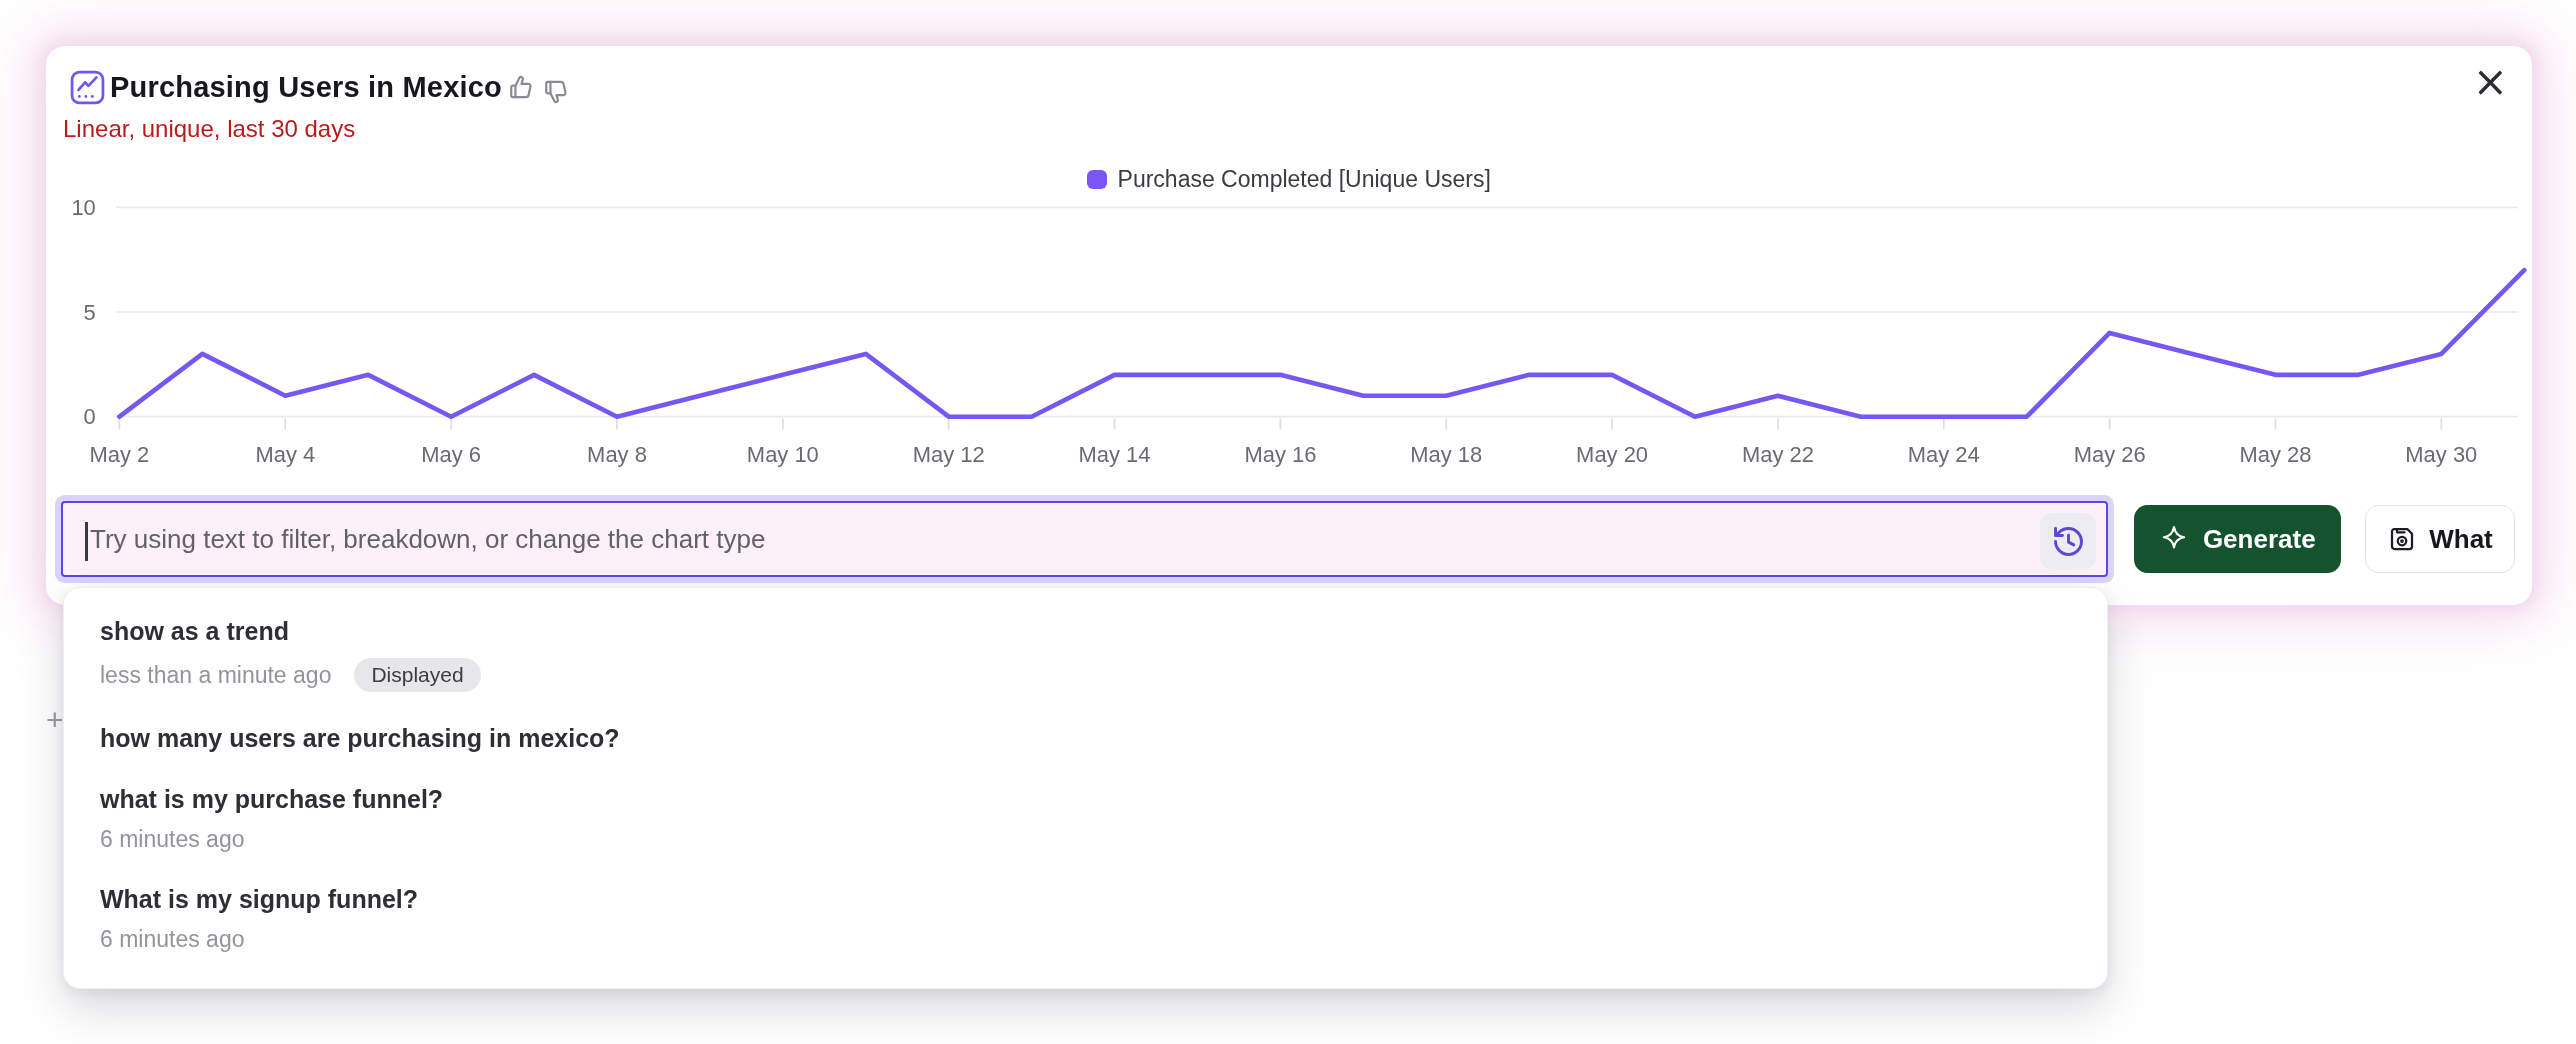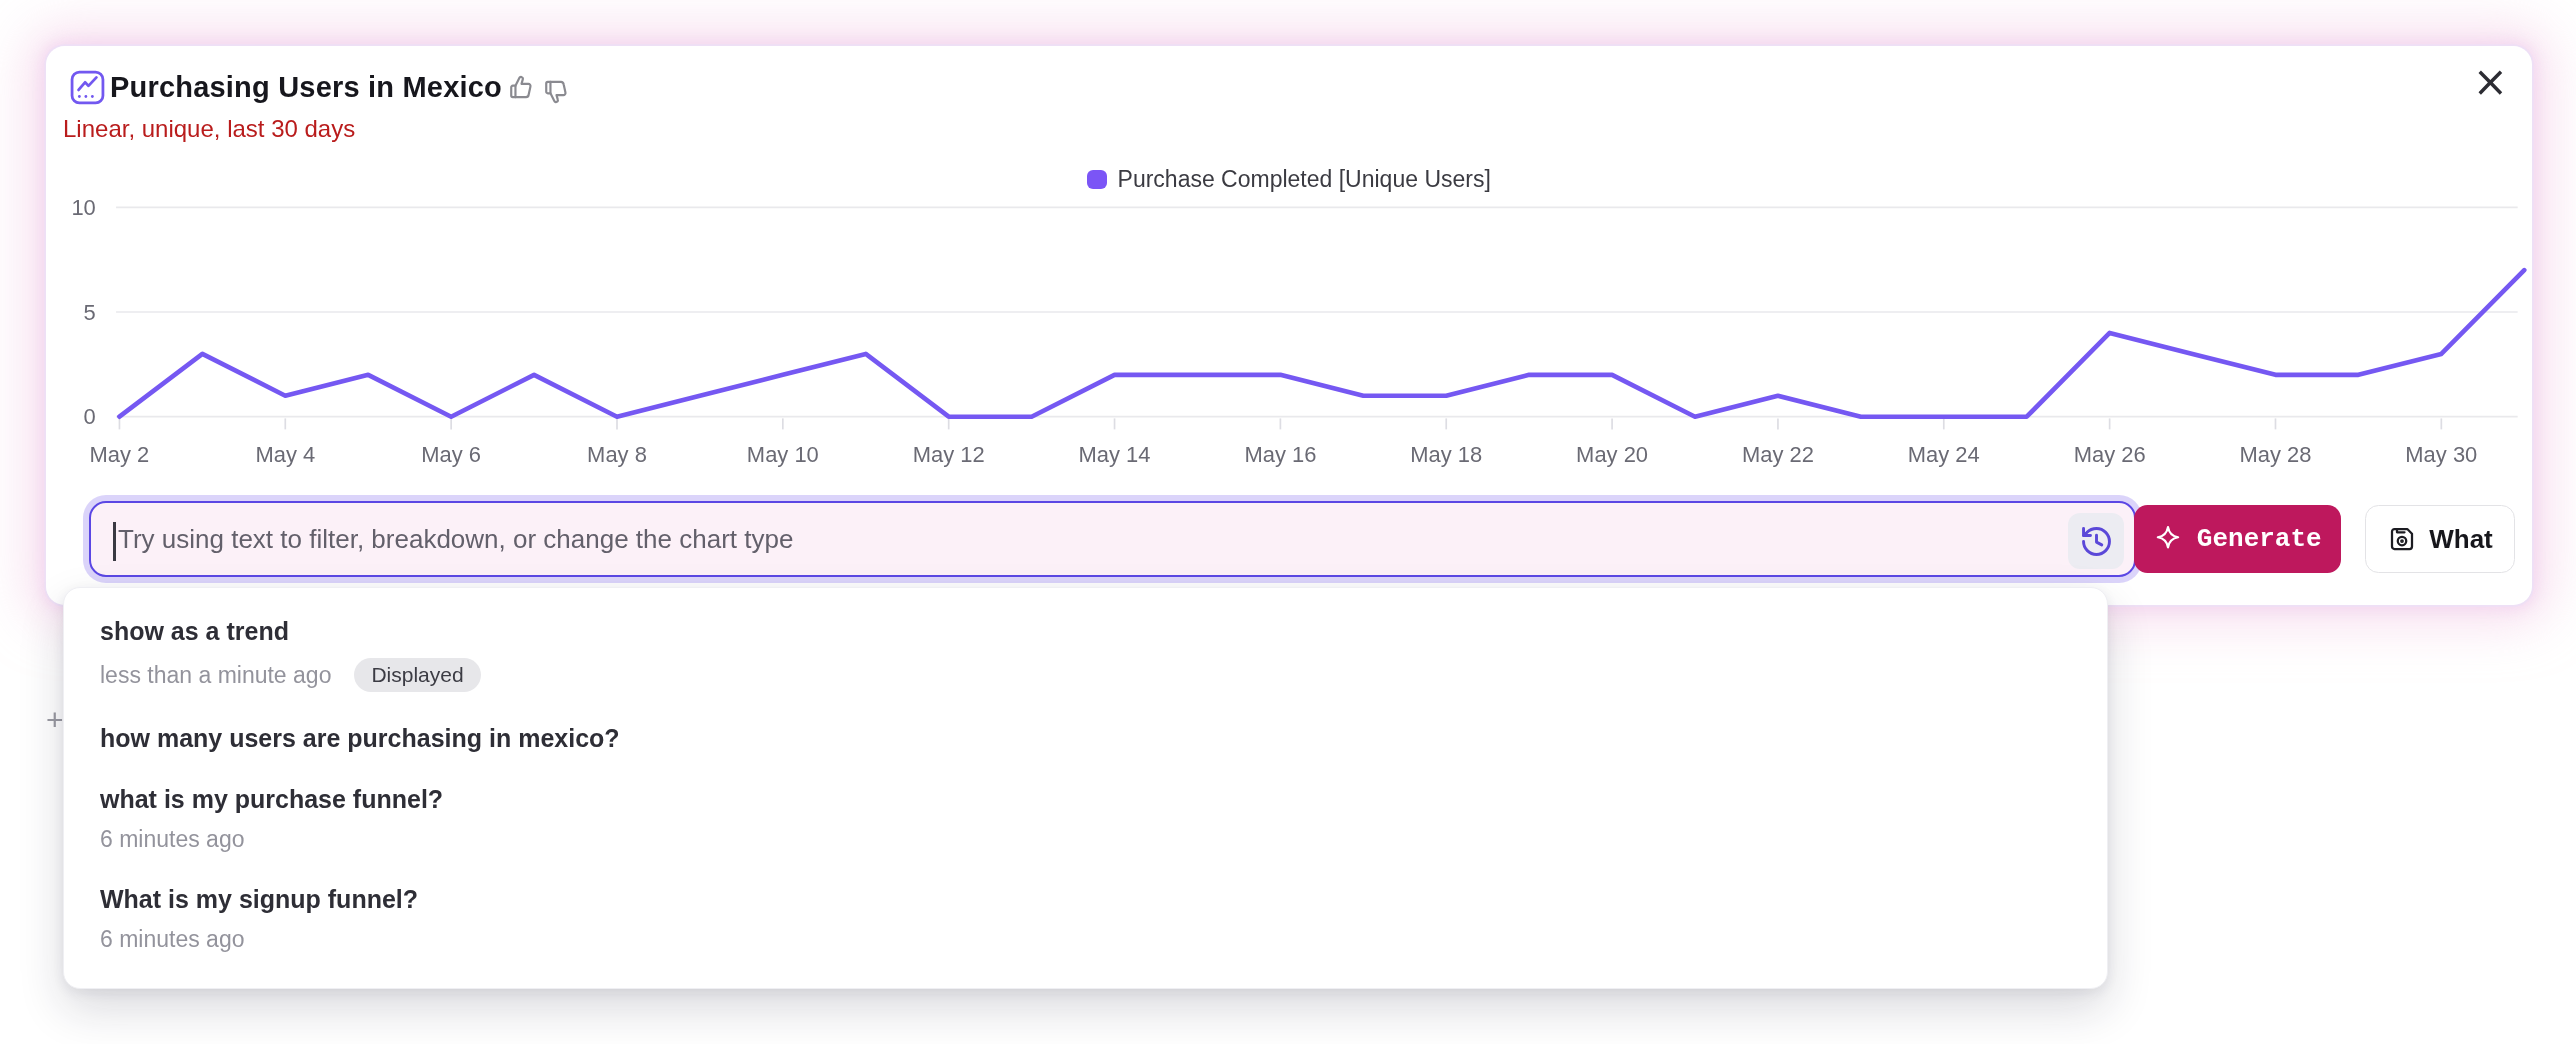--- a/index.html
+++ b/index.html
@@ -28,42 +28,42 @@
   .legend-swatch { width:19.4px; height:19.4px; border-radius:6px; background:#7b55f6; }
   .legend-label { font-size:23px; color:#3b3b42; }
 
   
   .chart-svg { position:absolute; left:0; top:0; width:2486px; height:456px; pointer-events:none; }
 
   
   .prompt-row { position:absolute; left:0; top:455px; width:100%; height:78px; }
   .prompt-box {
     position:absolute; left:15px; top:0; width:2047px; height:76px;
-    background:#fcf1f8; border:2.5px solid #5b47e4; border-radius:17px;
+    background:#fcf1f8; border:2.5px solid #5b47e4; border-radius:4px;
     box-shadow:0 0 0 6px rgba(137,112,240,0.30);
-    display:flex; align-items:center;margin-left:28px;
+    display:flex; align-items:center;
   }
   .prompt-caret { position:absolute; left:22px; top:18.6px; width:2.5px; height:39px; background:#3a3a42; }
   .prompt-input {
     position:absolute; left:27px; top:3.4px; width:1918px; height:66px;
     background:transparent; border:none; outline:none;
     font-size:26px; color:#2c2c33; font-family:"Liberation Sans", sans-serif;
   }
   .prompt-input::placeholder { color:#63606b; opacity:1; }
   .history-btn {
     position:absolute; right:10px; top:10px; width:56px; height:56px;
     background:#ececf2; border:none; border-radius:12px; cursor:pointer;
     display:flex; align-items:center; justify-content:center;
   }
   .history-btn svg { width:37px; height:37px; }
 
   .generate-btn {
     position:absolute; left:2088px; top:4.2px; width:207px; height:68px;
-    background:#be185d; color:#ffffff; border:none; border-radius:13.5px;
-    font-size:26px; font-weight:700; font-family:Liberation Mono, monospace;
+    background:#14532d; color:#ffffff; border:none; border-radius:13.5px;
+    font-size:26px; font-weight:700; font-family:Liberation Sans, sans-serif;
     display:flex; align-items:center; justify-content:center; gap:13.5px; cursor:default;
   }
   .generate-btn svg { width:30px; height:30px; }
   .save-btn {
     position:absolute; left:2319px; top:4.2px; width:150px; height:68px;
     background:#ffffff; color:#17171c; border:1.7px solid #e3e3e6; border-radius:13.5px;
     font-size:26px; font-weight:700; font-family:"Liberation Sans", sans-serif;
     display:flex; align-items:center; justify-content:center; gap:12px; cursor:pointer;
   }
   .save-btn svg { width:30px; height:30px; }

